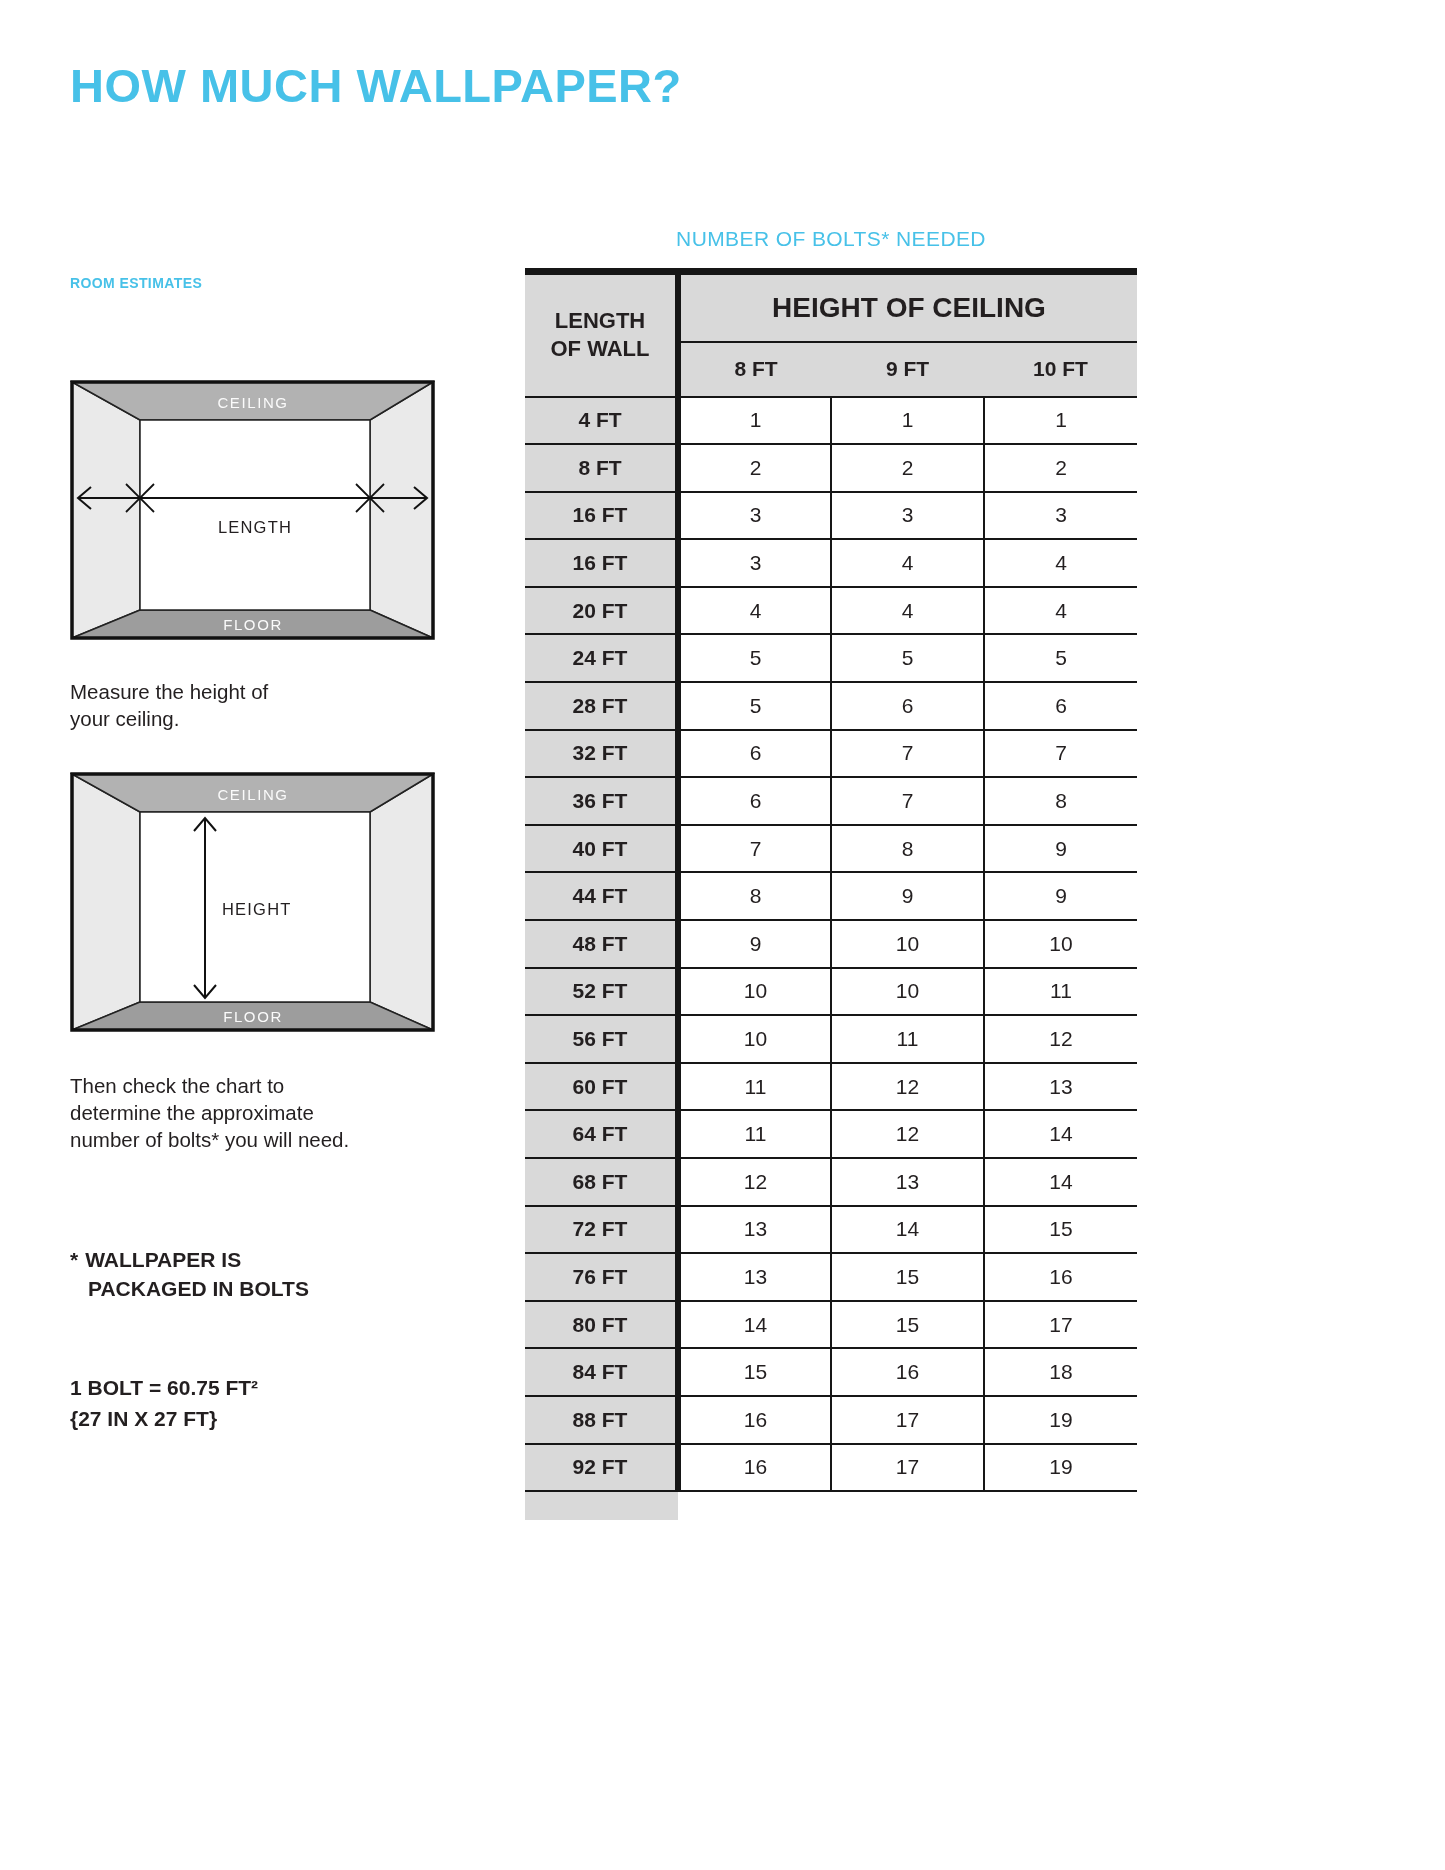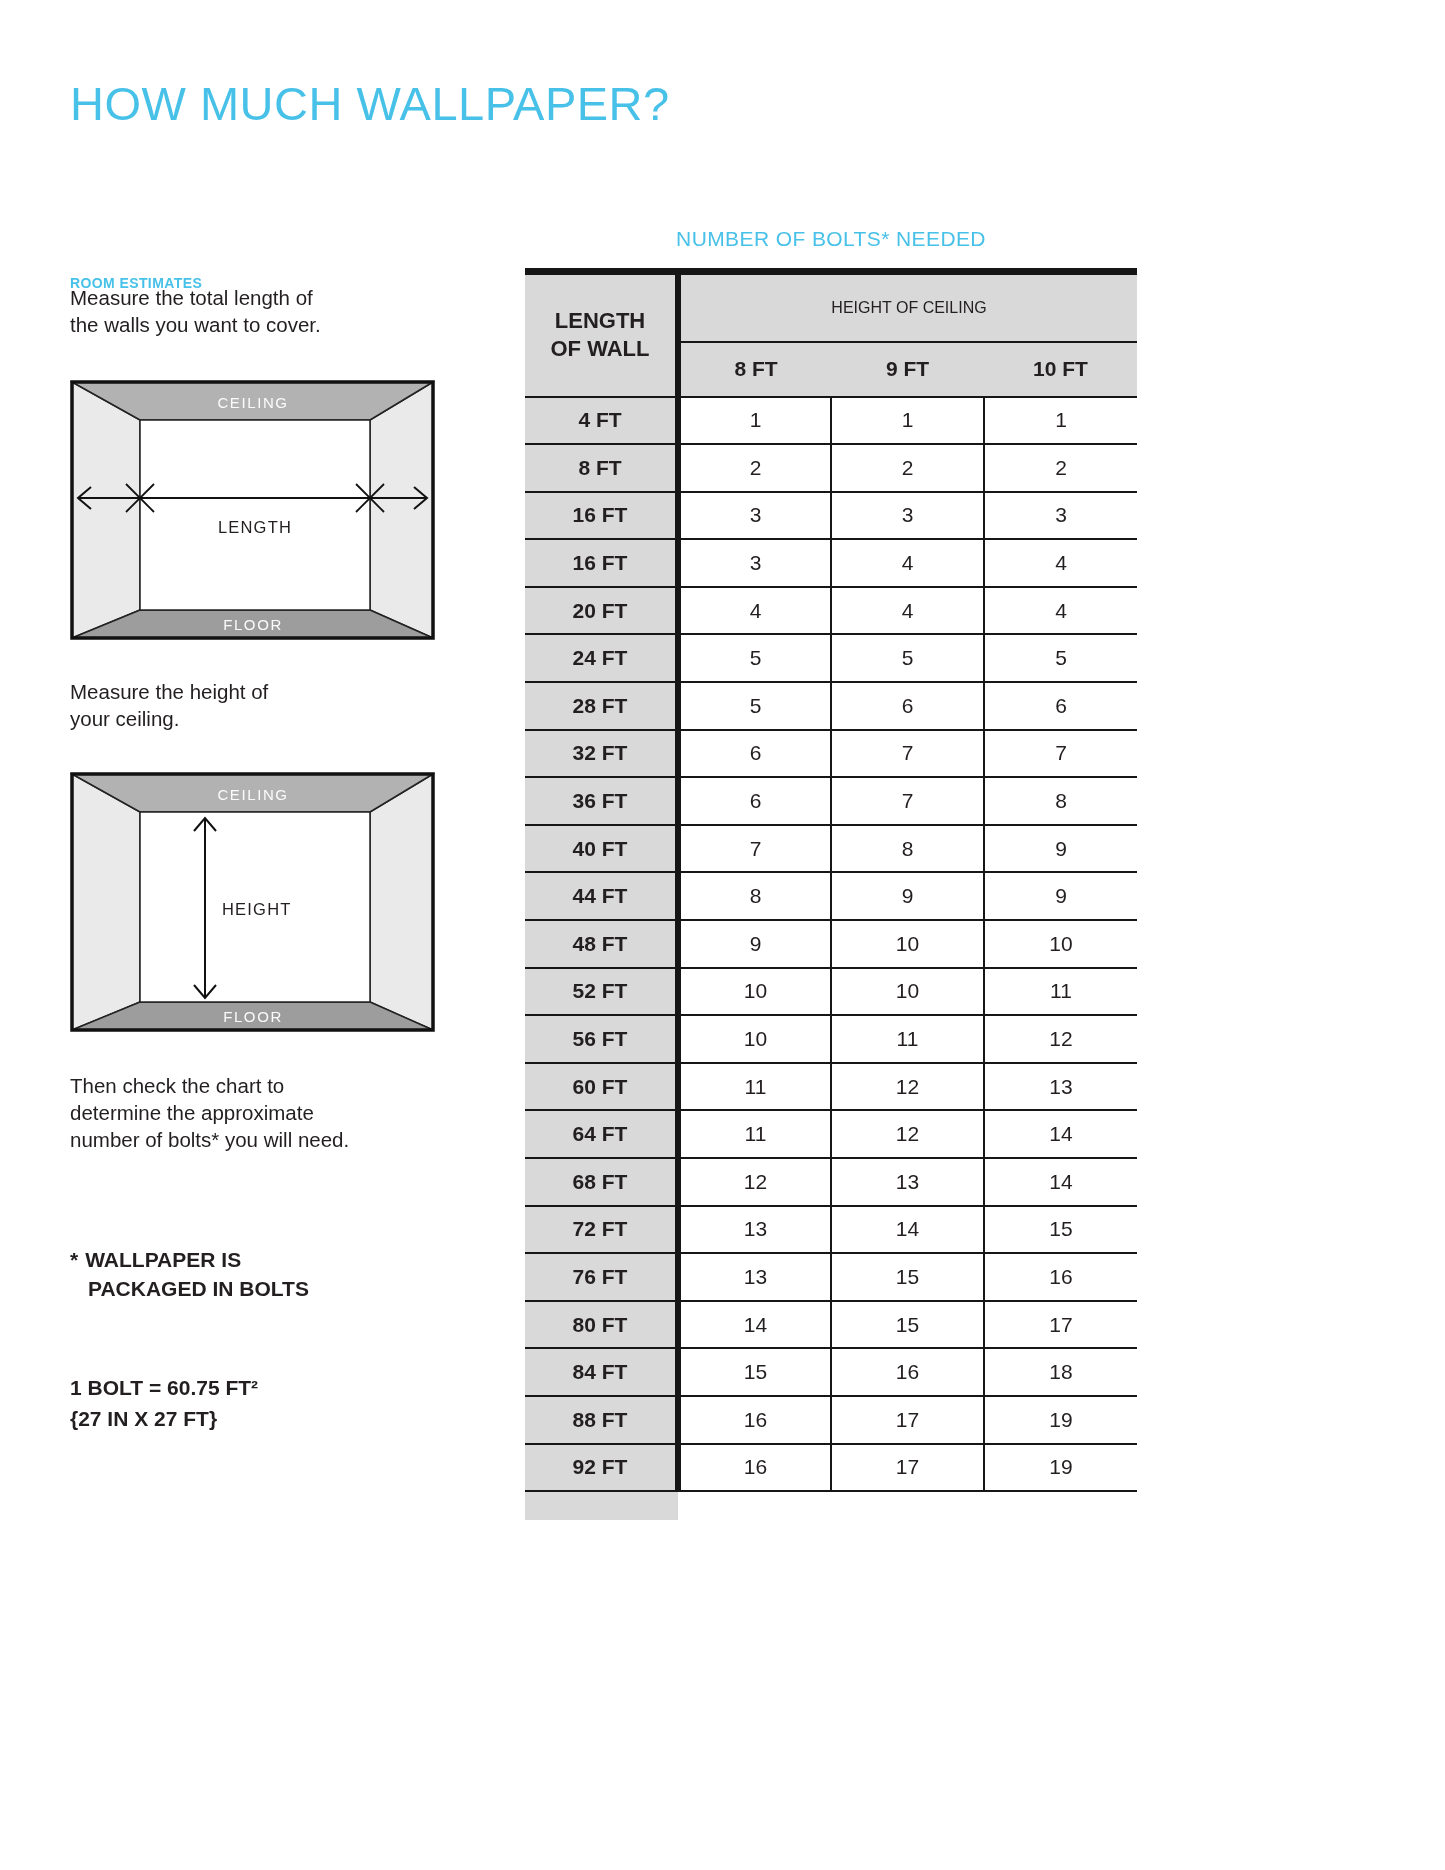--- a/index.html
+++ b/index.html
@@ -19,23 +19,23 @@
     width: 1445px;
     height: 1870px;
     background: #ffffff;
     overflow: hidden;
   }
 
   
   .title {
     position: absolute;
     left: 70px;
-    top: 76px;
+    top: 58px;
     font-size: 47px;
-    font-weight: normal;
+    font-weight: bold;
     letter-spacing: 0.5px;
     color: var(--accent);
   }
   .section-heading {
     position: absolute;
     top: 227px;
     font-size: 14px;
     font-weight: bold;
     letter-spacing: 0.4px;
     color: var(--accent);
@@ -129,22 +129,22 @@
     border-bottom: 2.5px solid var(--line);
     font-size: 22px;
     font-weight: bold;
     line-height: 1.3;
     white-space: pre-line;
   }
   .bolts th.group {
     background: var(--cell-gray);
     height: 70px;
     border-bottom: 2.5px solid var(--line);
-    font-size: 16px;
-    font-weight: normal;
+    font-size: 28px;
+    font-weight: bold;
   }
   .bolts th.colhead {
     background: var(--cell-gray);
     height: 55px;
     border-bottom: 2.5px solid var(--line);
     font-weight: bold;
   }
   .bolts tbody th {
     background: var(--cell-gray);
     border-right: 6px solid var(--line);
@@ -166,22 +166,20 @@
 </head>
 <body>
 
 <div class="page">
 
   <h1 class="title">HOW MUCH WALLPAPER?</h1>
 
   <h2 class="section-heading left-heading">ROOM ESTIMATES</h2>
   <div class="table-heading">NUMBER OF BOLTS* NEEDED</div>
 
-  <p class="step step1">Measure the total length of
-the walls you want to cover.</p>
 
   <svg class="diagram diagram-length" viewBox="0 0 365 260" xmlns="http://www.w3.org/2000/svg">
     <polygon points="2,2 70,40 70,230 2,258" fill="#eaeaea" stroke="#222222" stroke-width="1.5"></polygon>
     <polygon points="363,2 300,40 300,230 363,258" fill="#eaeaea" stroke="#222222" stroke-width="1.5"></polygon>
     <polygon points="2,2 363,2 300,40 70,40" fill="#b2b2b2" stroke="#222222" stroke-width="1.5"></polygon>
     <polygon points="2,258 363,258 300,230 70,230" fill="#9d9d9d" stroke="#222222" stroke-width="1.5"></polygon>
     <rect x="70" y="40" width="230" height="190" fill="#ffffff" stroke="#222222" stroke-width="1.5"></rect>
     <rect x="2" y="2" width="361" height="256" fill="none" stroke="#111111" stroke-width="3.5"></rect>
     <line x1="8" y1="118" x2="357" y2="118" stroke="#111111" stroke-width="2"></line>
     <polyline points="21,107 8,118 21,129" fill="none" stroke="#111111" stroke-width="2"></polyline>

